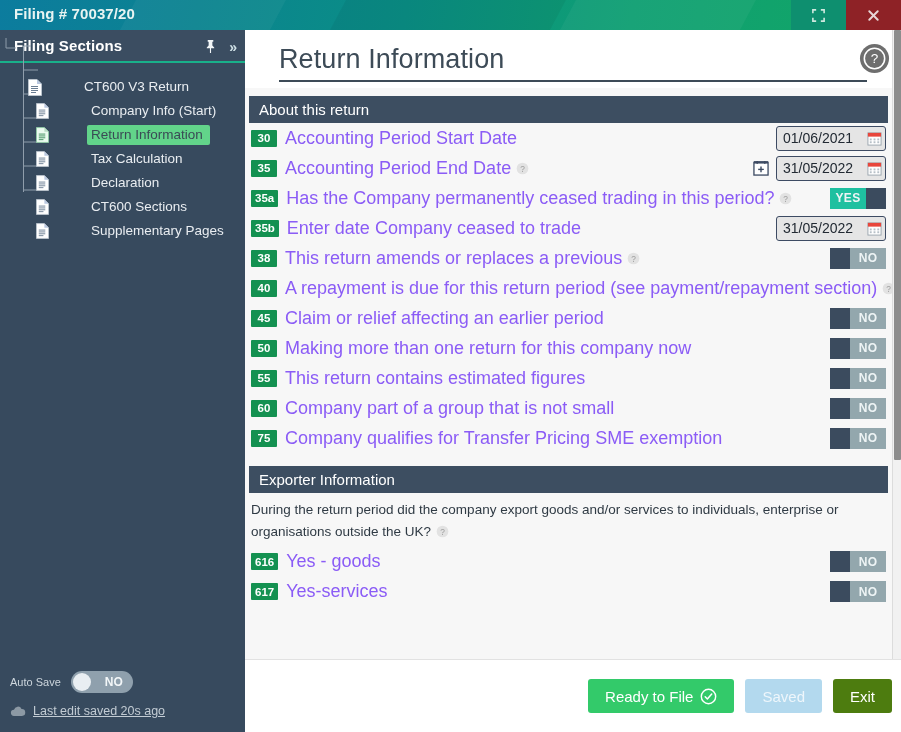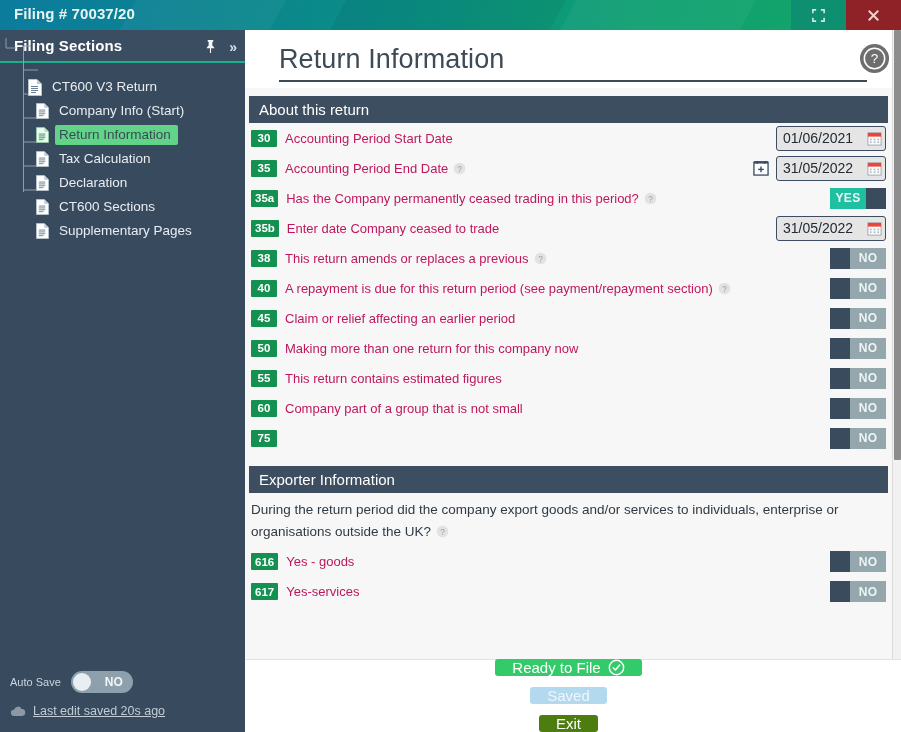--- a/index.html
+++ b/index.html
@@ -54,21 +54,21 @@
   .sidebar-header-icons {
     position: absolute; right: 8px; top: 0; height: 33px;
     display: flex; align-items: center; gap: 12px;
   }
   .pin-icon, .collapse-icon { cursor: pointer; display: flex; align-items: center; }
   .collapse-icon { color: #cfe0e6; font-size: 14px; font-weight: bold; }
 
   .tree { padding: 12px 0 0 2px; font-size: 13.5px; }
   .tree-row {
     position: relative; display: flex; align-items: center;
-    height: 24px; padding-left: 6px; color: #e6eaee;
+    height: 24px; padding-left: 6px; color: #e6eaee; gap: 32px;
   }
   .tree-row.root { padding-left: 4px; }
   .tree-row.child { padding-left: 34px; }
   .tree-label {
     color: #e9edf1; font-size: 13.5px; white-space: nowrap;
     padding: 1px 5px 2px 4px;
   }
   .tree-row.selected .tree-label {
     background: #62d48a; color: #3a4a55; border-radius: 2px;
     padding: 2px 7px 3px 4px;
@@ -129,21 +129,21 @@
   .row {
     display: flex; align-items: center; min-height: 30px; padding: 0 2px;
   }
   .row.gap-top { margin-top: 0; }
   .badge {
     flex: 0 0 auto; min-width: 26px; height: 17px; background: #149151;
     color: #ffffff; font-size: 11.5px; font-weight: bold;
     display: flex; align-items: center; justify-content: center;
     padding: 0 4px; margin-right: 8px; border-radius: 1px;
   }
-  .row-label { font-size: 13px; color: #be185d; white-space: nowrap; }
+  .row-label { font-size: 18px; color: #8b5cf6; white-space: nowrap; }
   .qmark {
     display: inline-flex; width: 13px; height: 13px; margin-left: 5px;
     vertical-align: -2px;
   }
   .row-spacer { flex: 1 1 auto; }
 
   
   .switch {
     width: 56px; height: 21px; display: flex; align-items: center; cursor: pointer;
     flex: 0 0 auto;
@@ -169,21 +169,21 @@
   .exporter-q {
     font-size: 13.5px; color: #2f3a44; line-height: 1.62;
     padding: 6px 20px 4px 6px;
   }
 
   
   .footer {
     position: absolute; left: 245px; bottom: 0; width: 656px; height: 73px;
     background: #ffffff; border-top: 1px solid #e2e2e2;
     display: flex; align-items: center; justify-content: flex-end;
-    padding-right: 9px; gap: 11px; flex-direction: column;
+    padding-right: 9px; gap: 11px;
   }
   .btn {
     height: 34px; border: none; border-radius: 3px; color: #ffffff;
     font-size: 15px; font-family: "Liberation Sans", sans-serif;
     display: flex; align-items: center; justify-content: center;
     padding: 0 17px; cursor: pointer;
   }
   .btn.ready { background: #33ca6a; }
   .btn.saved { background: #b3d9ee; color: #eef6fb; cursor: default; }
   .btn.exit { background: #4d7c0f; }
@@ -580,20 +580,21 @@
           <span class="row-label">Company part of a group that is not small</span>
           <span class="row-spacer"></span>
           <div class="switch no">
             <span class="switch-knob"></span>
             <span class="switch-text">NO</span>
           </div>
         </div>
 
         <div class="row gap-top">
           <span class="badge">75</span>
+          <span class="row-label">Company qualifies for Transfer Pricing SME exemption</span>
           <span class="row-spacer"></span>
           <div class="switch no">
             <span class="switch-knob"></span>
             <span class="switch-text">NO</span>
           </div>
         </div>
       </div>
 
       <div class="section-bar" style="margin-top:13px">Exporter Information</div>
       <div class="exporter-q"><span>During the return period did the company export goods and/or services to individuals, enterprise or organisations outside the UK?</span><span class="qmark">

